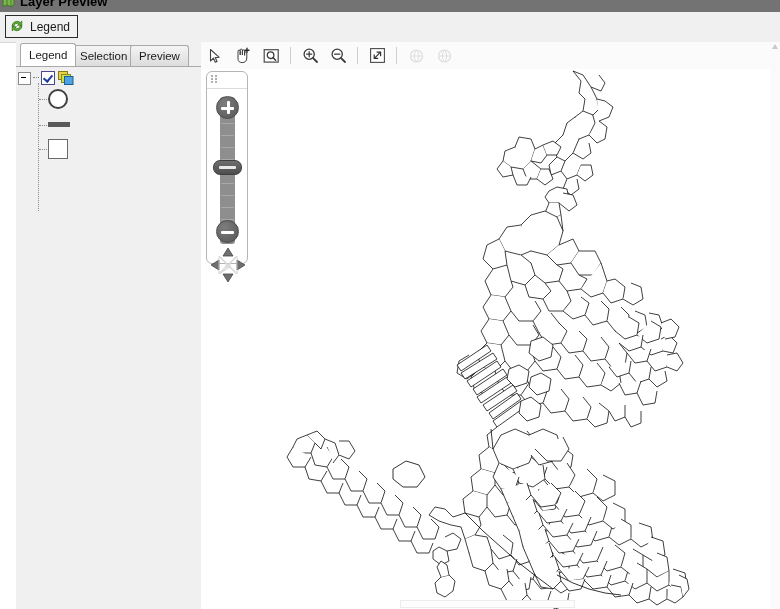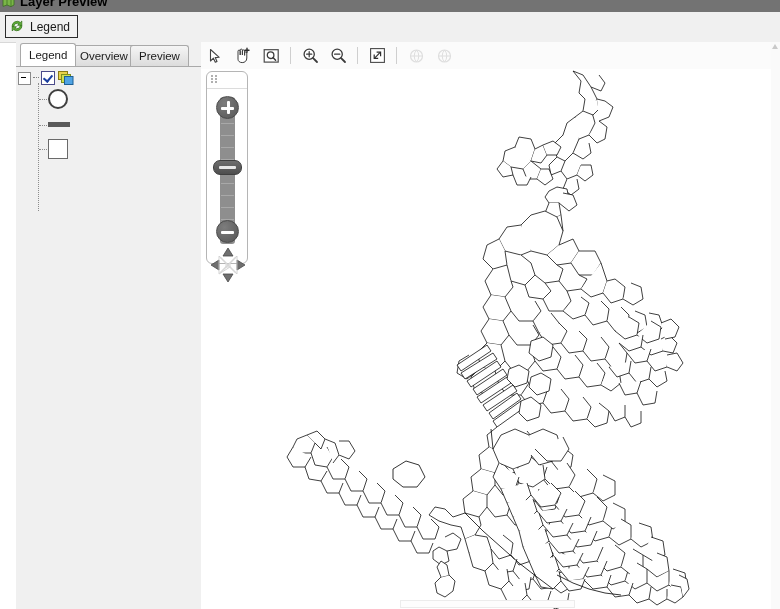--- a/index.html
+++ b/index.html
@@ -392,21 +392,21 @@
   </div>
 </div>
 
 <div id="left-panel">
 
   <div id="tab-strip">
     <div class="tab active" id="tab-legend">
       <span>Legend</span>
     </div>
     <div class="tab" id="tab-selection">
-      <span>Overview</span>
+      <span>Selection</span>
     </div>
     <div class="tab" id="tab-overview">
       <span>Preview</span>
     </div>
   </div>
 
   <div id="tab-body">
     <div id="legend-tree">
 
       <div class="tree-row" id="tree-root">

